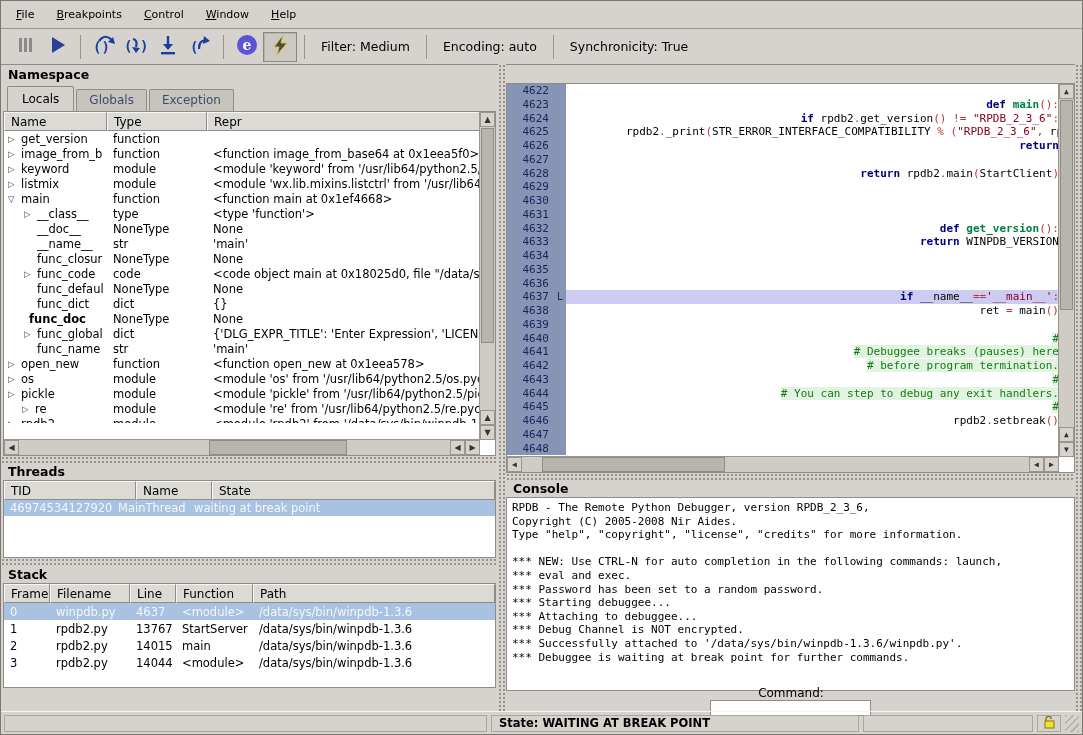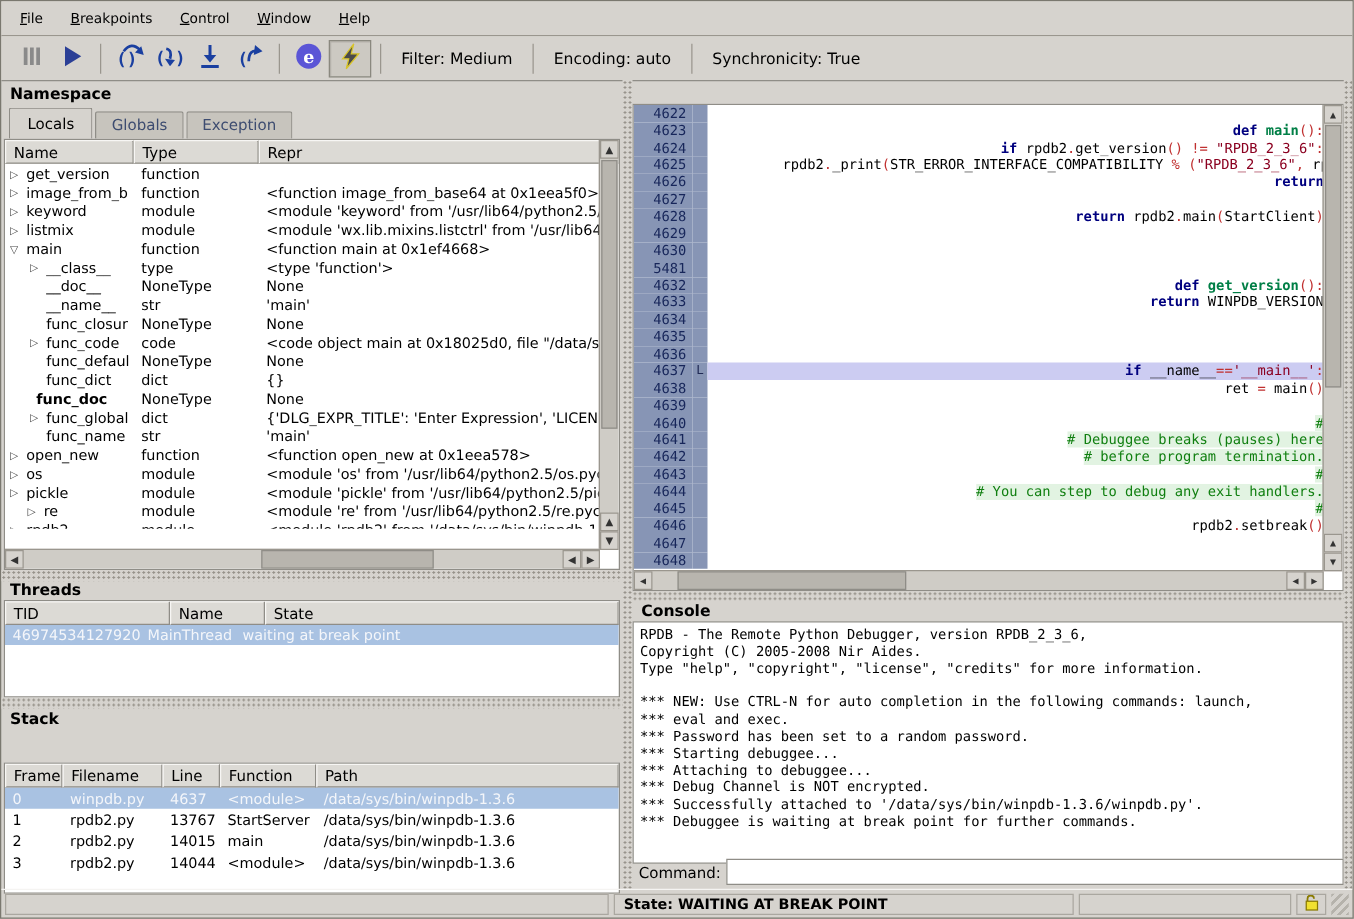--- a/index.html
+++ b/index.html
@@ -59,21 +59,21 @@
   .codetxt{flex:1;padding-left:7px;overflow:hidden;text-align:right;}
   .sline.hl .codetxt{background:#ccccf2;}
   .t-k{color:#00007f;font-weight:bold;}
   .t-d{color:#007f46;font-weight:bold;}
   .t-s{color:#8b0020;}
   .t-o{color:#c03030;}
   .t-c{color:#107f10;background:#e2f3e2;}
   .t-p{color:#000;}
   
   .consolebox{position:absolute;background:#fff;border:1px solid #8f8d87;overflow:hidden;font-family:"DejaVu Sans Mono",monospace;font-size:11px;line-height:13.6px;padding:3px 5px;white-space:pre;}
-  .cmdrow{position:absolute;display:flex;align-items:center;}
+  .cmdrow{position:absolute;display:flex;align-items:center;flex-direction:column;}
   .cmdlabel{font-size:12px;padding:0 4px 0 5px;white-space:nowrap;}
   .cmdinput{flex:1;height:19px;border:1px solid #8f8d87;background:#fff;font-size:12px;font-family:"DejaVu Sans Mono",monospace;padding:0 3px;}
   
   .statusbar{position:absolute;left:0;right:0;bottom:0;height:23px;border-top:1px solid #f5f4f2;display:flex;align-items:center;gap:4px;padding:2px 3px;box-sizing:border-box;}
   .sb-cell{border:1px solid #aaa7a0;background:#d6d3ce;height:17px;display:flex;align-items:center;padding:0 7px;font-size:11.5px;box-sizing:border-box;white-space:nowrap;overflow:hidden;}
   .grip{width:14px;height:17px;background:repeating-linear-gradient(135deg,#b5b2ab 0 2px,transparent 2px 5px);}
 </style>
 </head>
 <body>
 
@@ -314,21 +314,21 @@
             <div class="cell c-tid">46974534127920</div>
             <div class="cell c-tname">MainThread</div>
             <div class="cell c-tstate">waiting at break point</div>
           </div>
         </div>
     </div>
 
     <div class="dotted" style="position:absolute;top:494px;left:0;width:497px;height:9px;"></div>
     <div class="caption" style="position:absolute;top:502px;left:2px;">Stack</div>
 
-    <div class="tablebox stack-box" style="top:546px;left:2px;width:491px;height:103px;">
+    <div class="tablebox stack-box" style="top:519px;left:2px;width:491px;height:103px;">
       <div class="thead">
         <div class="th" style="width:46px;">Frame</div>
         <div class="th" style="width:80px;">Filename</div>
         <div class="th" style="width:46px;">Line</div>
         <div class="th" style="width:77px;">Function</div>
         <div class="th fill">Path</div>
       </div>
       <div>
           <div class="trow sel">
             <div class="cell c-frame">0</div>
@@ -370,21 +370,21 @@
       <div class="srclines">
           <div class="sline"><span class="gut">4622</span><span class="mark"></span><span class="codetxt"></span></div>
           <div class="sline"><span class="gut">4623</span><span class="mark"></span><span class="codetxt"><span class="t-k">def</span><span class="t-p"> </span><span class="t-d">main</span><span class="t-o">():</span></span></div>
           <div class="sline"><span class="gut">4624</span><span class="mark"></span><span class="codetxt"><span class="t-p">    </span><span class="t-k">if</span><span class="t-p"> rpdb2</span><span class="t-o">.</span><span class="t-p">get_version</span><span class="t-o">()</span><span class="t-p"> </span><span class="t-o">!=</span><span class="t-p"> </span><span class="t-s">"RPDB_2_3_6"</span><span class="t-o">:</span></span></div>
           <div class="sline"><span class="gut">4625</span><span class="mark"></span><span class="codetxt"><span class="t-p">        rpdb2</span><span class="t-o">.</span><span class="t-p">_print</span><span class="t-o">(</span><span class="t-p">STR_ERROR_INTERFACE_COMPATIBILITY </span><span class="t-o">%</span><span class="t-p"> </span><span class="t-o">(</span><span class="t-s">"RPDB_2_3_6"</span><span class="t-o">,</span><span class="t-p"> rpdb2</span></span></div>
           <div class="sline"><span class="gut">4626</span><span class="mark"></span><span class="codetxt"><span class="t-p">        </span><span class="t-k">return</span></span></div>
           <div class="sline"><span class="gut">4627</span><span class="mark"></span><span class="codetxt"></span></div>
           <div class="sline"><span class="gut">4628</span><span class="mark"></span><span class="codetxt"><span class="t-p">    </span><span class="t-k">return</span><span class="t-p"> rpdb2</span><span class="t-o">.</span><span class="t-p">main</span><span class="t-o">(</span><span class="t-p">StartClient</span><span class="t-o">)</span></span></div>
           <div class="sline"><span class="gut">4629</span><span class="mark"></span><span class="codetxt"></span></div>
           <div class="sline"><span class="gut">4630</span><span class="mark"></span><span class="codetxt"></span></div>
-          <div class="sline"><span class="gut">5481</span><span class="mark"></span><span class="codetxt"></span></div>
+          <div class="sline"><span class="gut">4631</span><span class="mark"></span><span class="codetxt"></span></div>
           <div class="sline"><span class="gut">4632</span><span class="mark"></span><span class="codetxt"><span class="t-k">def</span><span class="t-p"> </span><span class="t-d">get_version</span><span class="t-o">():</span></span></div>
           <div class="sline"><span class="gut">4633</span><span class="mark"></span><span class="codetxt"><span class="t-p">    </span><span class="t-k">return</span><span class="t-p"> WINPDB_VERSION</span></span></div>
           <div class="sline"><span class="gut">4634</span><span class="mark"></span><span class="codetxt"></span></div>
           <div class="sline"><span class="gut">4635</span><span class="mark"></span><span class="codetxt"></span></div>
           <div class="sline"><span class="gut">4636</span><span class="mark"></span><span class="codetxt"></span></div>
           <div class="sline hl"><span class="gut">4637</span><span class="mark">L</span><span class="codetxt"><span class="t-k">if</span><span class="t-p"> __name__</span><span class="t-o">==</span><span class="t-s">'__main__'</span><span class="t-o">:</span></span></div>
           <div class="sline"><span class="gut">4638</span><span class="mark"></span><span class="codetxt"><span class="t-p">    ret </span><span class="t-o">=</span><span class="t-p"> main</span><span class="t-o">()</span></span></div>
           <div class="sline"><span class="gut">4639</span><span class="mark"></span><span class="codetxt"></span></div>
           <div class="sline"><span class="gut">4640</span><span class="mark"></span><span class="codetxt"><span class="t-p">    </span><span class="t-c">#</span></span></div>
           <div class="sline"><span class="gut">4641</span><span class="mark"></span><span class="codetxt"><span class="t-p">    </span><span class="t-c"># Debuggee breaks (pauses) here</span></span></div>

